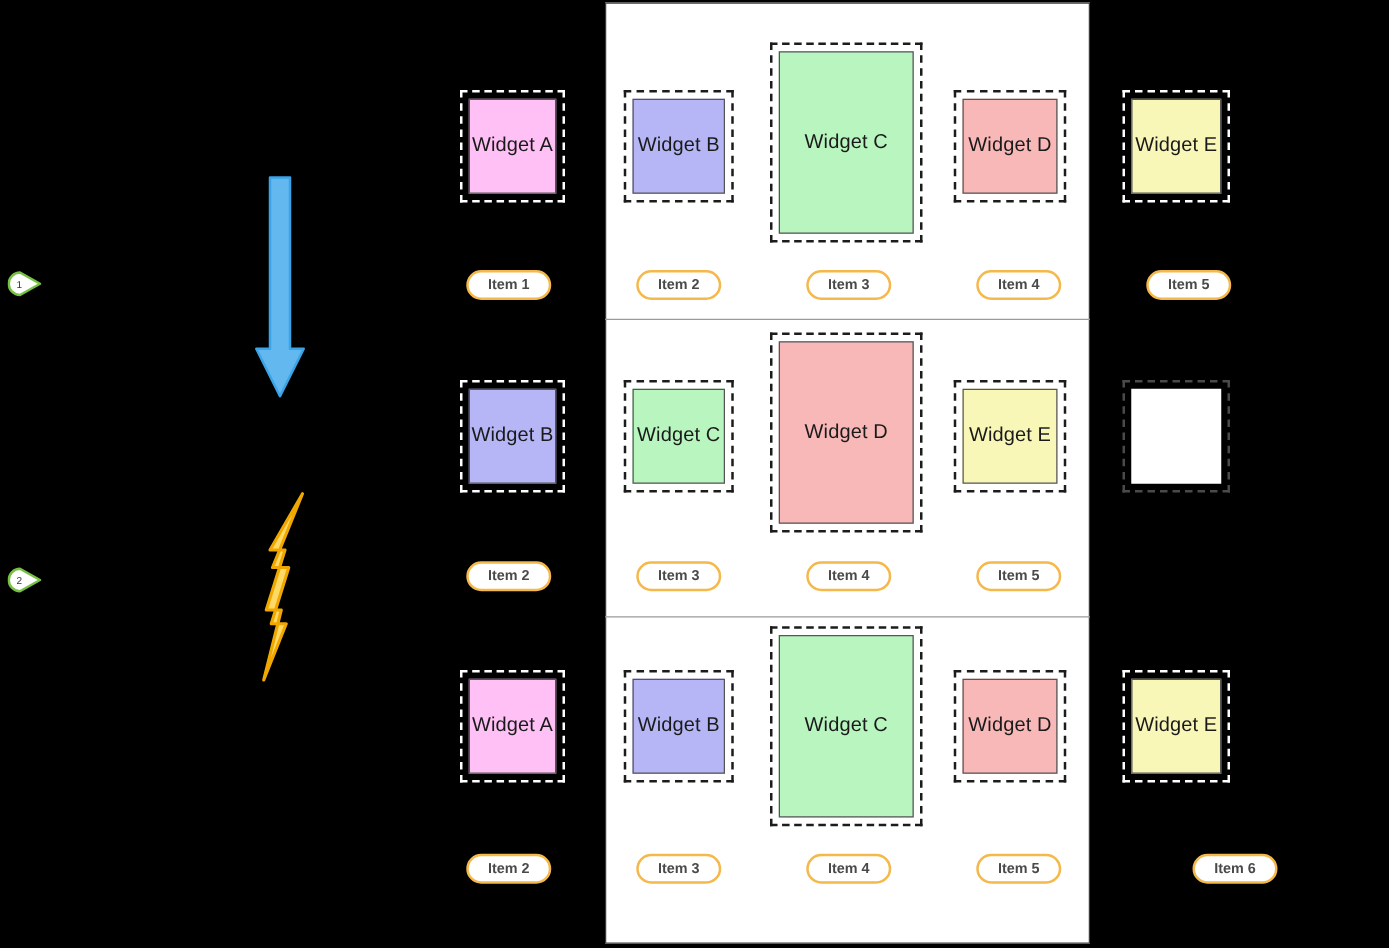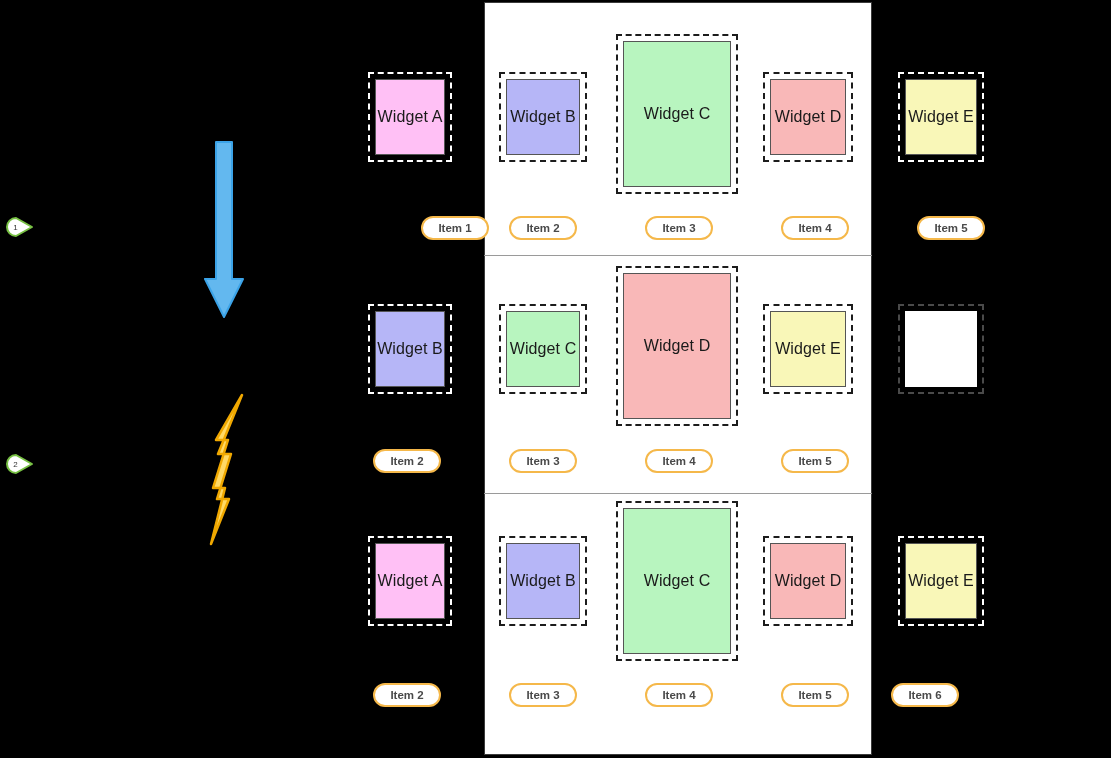--- a/index.html
+++ b/index.html
@@ -177,21 +177,21 @@
       <div class="inner" style="background: rgb(249, 184, 184);">
         <span class="label">Widget D</span>
       </div>
     </div>
     <div class="widget on-dark" style="left: 898px; top: 72px; width: 86px; height: 90px;">
       <div class="halo"></div>
       <div class="inner" style="background: rgb(249, 247, 184);">
         <span class="label">Widget E</span>
       </div>
     </div>
-    <div class="pill" style="left: 373px; top: 216px; width: 68px; margin-left: 48px;">
+    <div class="pill" style="left: 373px; top: 216px; width: 68px;">
       <span>Item 1</span>
     </div>
     <div class="pill" style="left: 509px; top: 216px; width: 68px;">
       <span>Item 2</span>
     </div>
     <div class="pill" style="left: 645px; top: 216px; width: 68px;">
       <span>Item 3</span>
     </div>
     <div class="pill" style="left: 781px; top: 216px; width: 68px;">
       <span>Item 4</span>
@@ -276,16 +276,16 @@
     </div>
     <div class="pill" style="left: 509px; top: 683px; width: 68px;">
       <span>Item 3</span>
     </div>
     <div class="pill" style="left: 645px; top: 683px; width: 68px;">
       <span>Item 4</span>
     </div>
     <div class="pill" style="left: 781px; top: 683px; width: 68px;">
       <span>Item 5</span>
     </div>
-    <div class="pill" style="left: 891px; top: 683px; width: 68px;">
+    <div class="pill" style="left: 954px; top: 683px; width: 68px;">
       <span>Item 6</span>
     </div>
   </div>
 
 </body></html>

